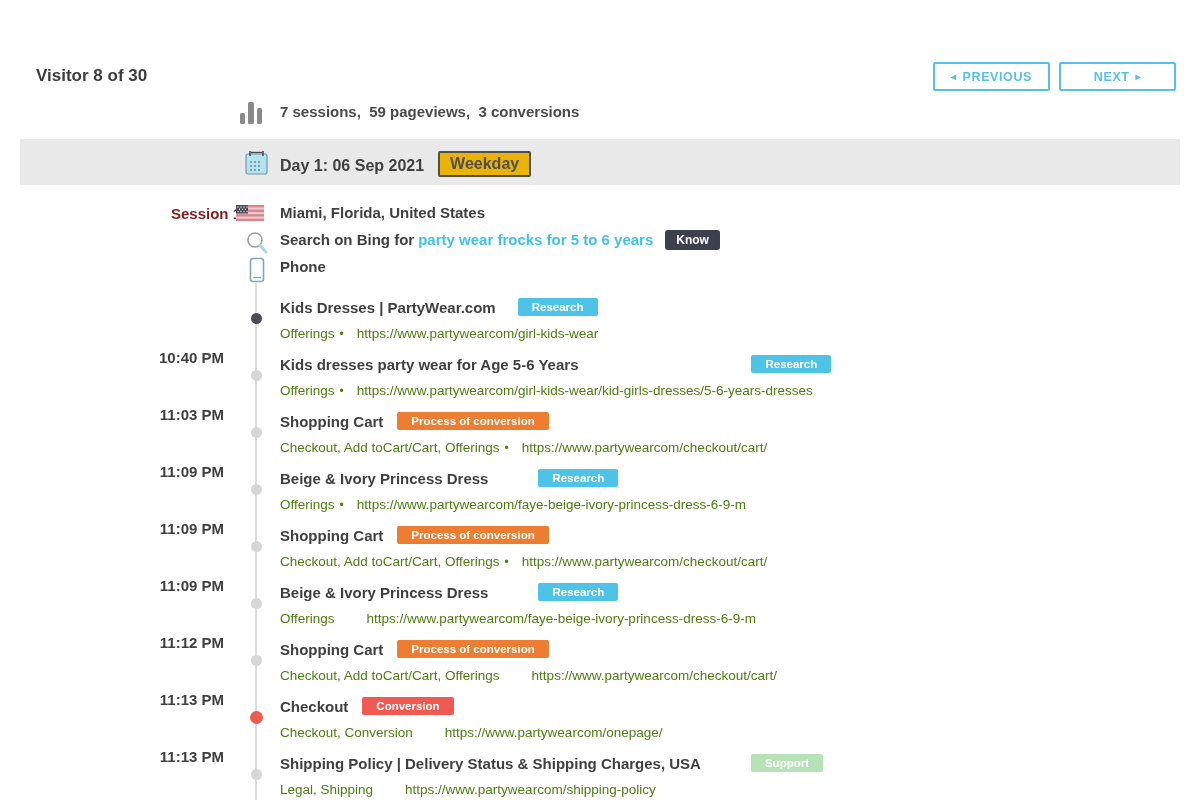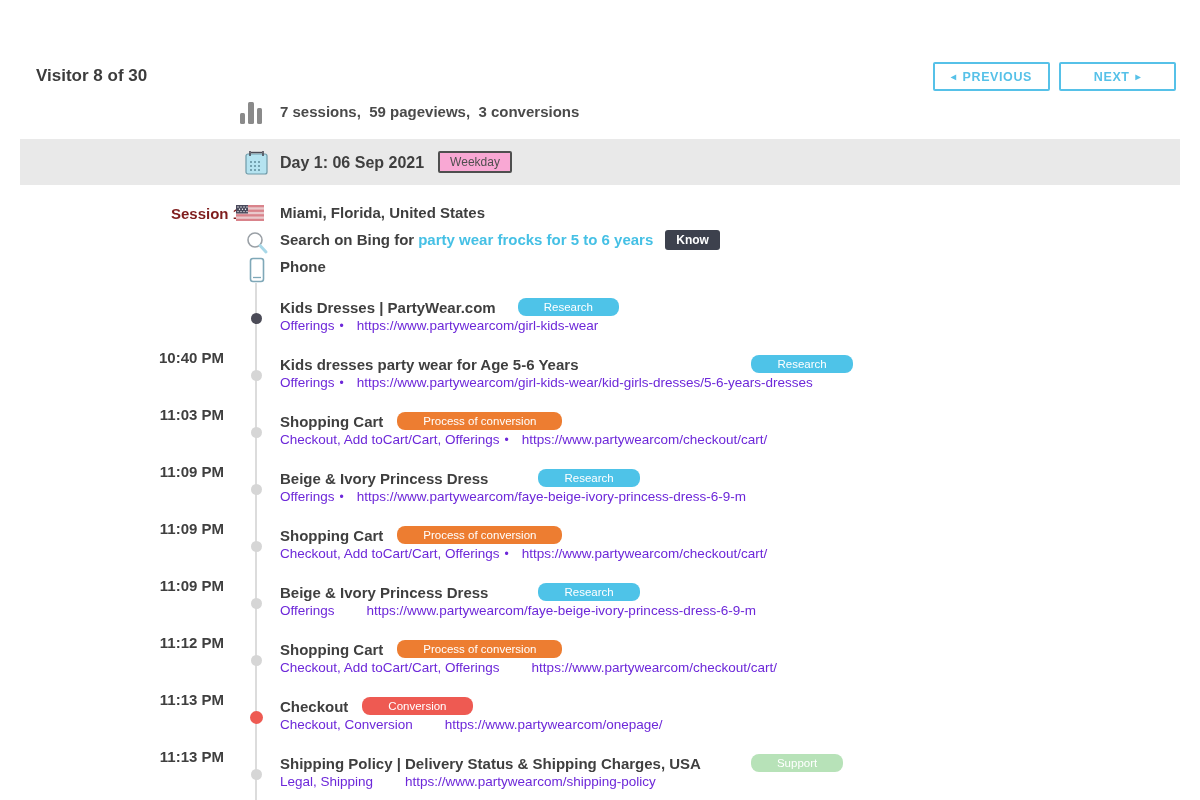--- a/index.html
+++ b/index.html
@@ -19,48 +19,48 @@
   
   .stats-row { position:absolute; top:97px; left:0; width:1200px; height:32px; }
   .stats-icon { position:absolute; left:239px; top:2px; }
   .stats-text { position:absolute; left:280px; top:6px; font-size:15px; font-weight:600; color:#4a4a4a; white-space:pre; }
 
   
   .day-banner { position:absolute; top:139px; left:20px; width:1160px; height:46px; background:#e9e9e9; }
   .cal-icon { position:absolute; left:223px; top:9px; }
   .day-label { position:absolute; left:260px; top:14px; font-size:16px; font-weight:bold; color:#3f3f3f; }
   .weekday-badge { position:absolute; left:auto; top:12px; margin-left:14px; display:inline-block;
-                   border:2px solid #4f4f4f; border-radius:2px; background:#f9a8d4; color:#4f4f4f;
-                   font-size:12px; font-weight:normal; padding:2px 10px; position:relative; top:-2px; }
+                   border:2px solid #4f4f4f; border-radius:2px; background:#eab308; color:#4f4f4f;
+                   font-size:16px; font-weight:bold; padding:2px 10px; position:relative; top:-2px; }
 
   
   .session-row { position:absolute; left:0; width:1200px; }
   .session-label { position:absolute; left:0; top:1px; width:224px; text-align:right; font-size:15px; font-weight:bold; color:#7f1d1d;margin-left:17px; }
   .row-icon { position:absolute; }
   .session-text { position:absolute; left:280px; top:0; font-size:15px; font-weight:bold; color:#3f3f3f; }
   .search-query { color:#45c0e5; margin-left:4px; }
   .know-badge { display:inline-block; margin-left:12px; background:#3d414d; color:#fff; font-size:12px; font-weight:bold;
                 padding:3px 11px; border-radius:3px; position:relative; top:-1px; }
 
   
   .timeline-line { position:absolute; left:255px; top:283px; width:2px; height:517px; background:#dcdcdc; }
   .entry { position:absolute; left:0; width:1200px; height:50px; }
   .entry .time { position:absolute; left:0; top:12px; width:224px; text-align:right; font-size:15px; font-weight:bold; color:#3f3f3f;margin-top:40px; }
   .dot { position:absolute; left:250.5px; top:16px; width:11px; height:11px; border-radius:50%; background:#d6d6d6; }
   .dot.first { background:#4b4b57; }
   .dot.conversion { background:#ee5a52; width:13px; height:13px; left:249.5px; top:15px; }
   .entry .content { position:absolute; left:280px; top:2px; white-space:nowrap; }
   .entry .title { font-size:15px; font-weight:bold; color:#3f3f3f; }
-  .badge { display:inline-block; color:#fff; font-size:11.5px; font-weight:normal; padding:3px 26px; border-radius:8px;
+  .badge { display:inline-block; color:#fff; font-size:11.5px; font-weight:bold; padding:3px 14px; border-radius:2px;
            position:relative; top:-2px; margin-left:14px; }
   .badge.research { background:#4ec3e8; }
   .badge.process { background:#ed7d31; }
   .badge.conversion { background:#ee5a52; }
   .badge.support { background:#b7e2b8; }
-  .meta { margin-top:0; font-size:13.5px; color:#6d28d9; }
+  .meta { margin-top:8px; font-size:13.5px; color:#4d7c0f; }
   .meta .sep { margin:0 5px; font-size:12px; }
   .meta .url { margin-left:8px; }
 
   
   .entry[data-idx="0"] .badge { margin-left:22px; }
   .entry[data-idx="1"] .badge { margin-left:173px; }
   .entry[data-idx="3"] .badge { margin-left:50px; }
   .entry[data-idx="5"] .badge { margin-left:50px; }
   .entry[data-idx="8"] .badge { margin-left:50px; }
   

